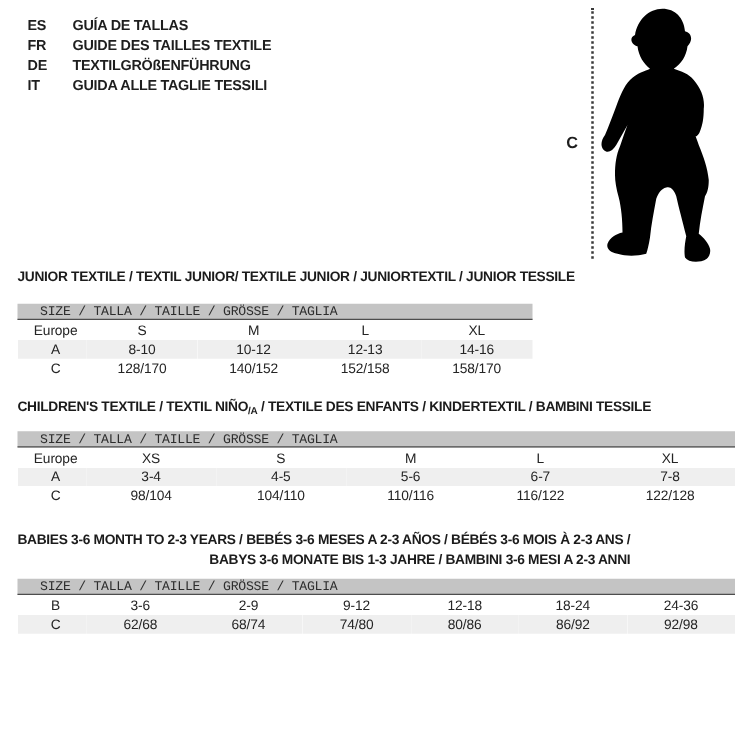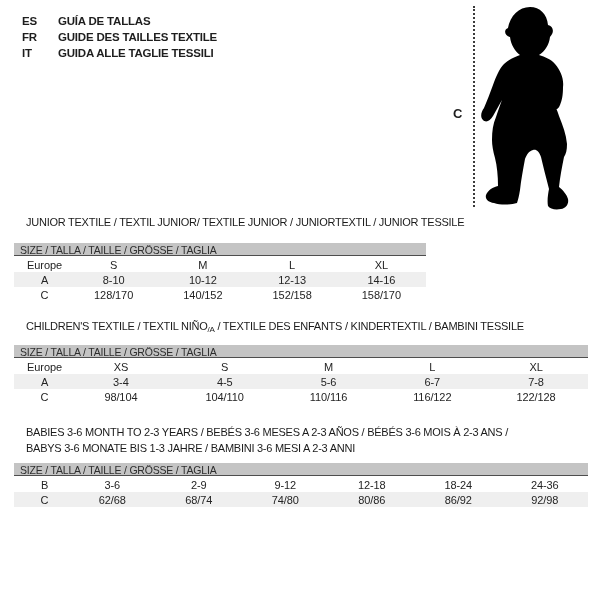--- a/index.html
+++ b/index.html
@@ -9,26 +9,26 @@
   }
   
   .lang-block{position:absolute;left:22px;top:13px;}
   .lang-row{display:flex;font-weight:bold;font-size:11.5px;line-height:16px;letter-spacing:-0.2px;}
   .lang-code{width:36px;flex:0 0 36px;}
   
   .height-line{position:absolute;left:473px;top:6px;height:201px;border-left:2px dotted #3a3a3a;}
   .height-label{position:absolute;left:453px;top:106px;font-weight:bold;font-size:13px;}
   .baby-svg{position:absolute;left:440px;top:0;}
   
-  .sec-title{position:absolute;left:26px;font-weight:normal;font-size:11px;letter-spacing:-0.25px;color:#1b1b1b;white-space:nowrap;}
+  .sec-title{position:absolute;left:14px;font-weight:bold;font-size:11px;letter-spacing:-0.25px;color:#1b1b1b;white-space:nowrap;text-align:right;}
   .sec-title .subsc{font-size:8px;vertical-align:-2px;}
   
   .bar{position:absolute;left:14px;height:13px;line-height:14px;background:#c4c4c4;
-       border-bottom:1px solid #4d4d4d;padding-left:6px;font-size:10.5px;color:#2d2d2d;
-       box-sizing:border-box;letter-spacing:-0.2px;}
+       border-bottom:1px solid #4d4d4d;padding-left:18px;font-size:10.5px;color:#2d2d2d;
+       box-sizing:border-box;letter-spacing:-0.2px;font-family:Liberation Mono, monospace;}
   
   table.t{position:absolute;left:14px;border-collapse:collapse;table-layout:fixed;
           font-size:11px;color:#242424;letter-spacing:-0.1px;}
   table.t td{height:15px;padding:0;text-align:center;vertical-align:middle;overflow:hidden;white-space:nowrap;}
   table.t td.lbl{text-align:center;padding-left:6px;}
   tr.shaded td{background:#efefef;}
   
   .footnotes{position:absolute;left:14px;top:533px;font-weight:bold;font-size:11px;
              line-height:17.5px;letter-spacing:-0.2px;color:#1b1b1b;}
 </style>
@@ -38,20 +38,24 @@
 <div class="stage">
 
   <div class="lang-block">
     <div class="lang-row">
       <span class="lang-code">ES</span>
       <span class="lang-label">GUÍA DE TALLAS</span>
     </div>
     <div class="lang-row">
       <span class="lang-code">FR</span>
       <span class="lang-label">GUIDE DES TAILLES TEXTILE</span>
+    </div>
+    <div class="lang-row">
+      <span class="lang-code">DE</span>
+      <span class="lang-label">TEXTILGRÖßENFÜHRUNG</span>
     </div>
     <div class="lang-row">
       <span class="lang-code">IT</span>
       <span class="lang-label">GUIDA ALLE TAGLIE TESSILI</span>
     </div>
   </div>
 
   <div class="height-line"></div>
   <div class="height-label">C</div>
   <svg class="baby-svg" width="160" height="220" viewBox="0 0 160 220" aria-hidden="true">

